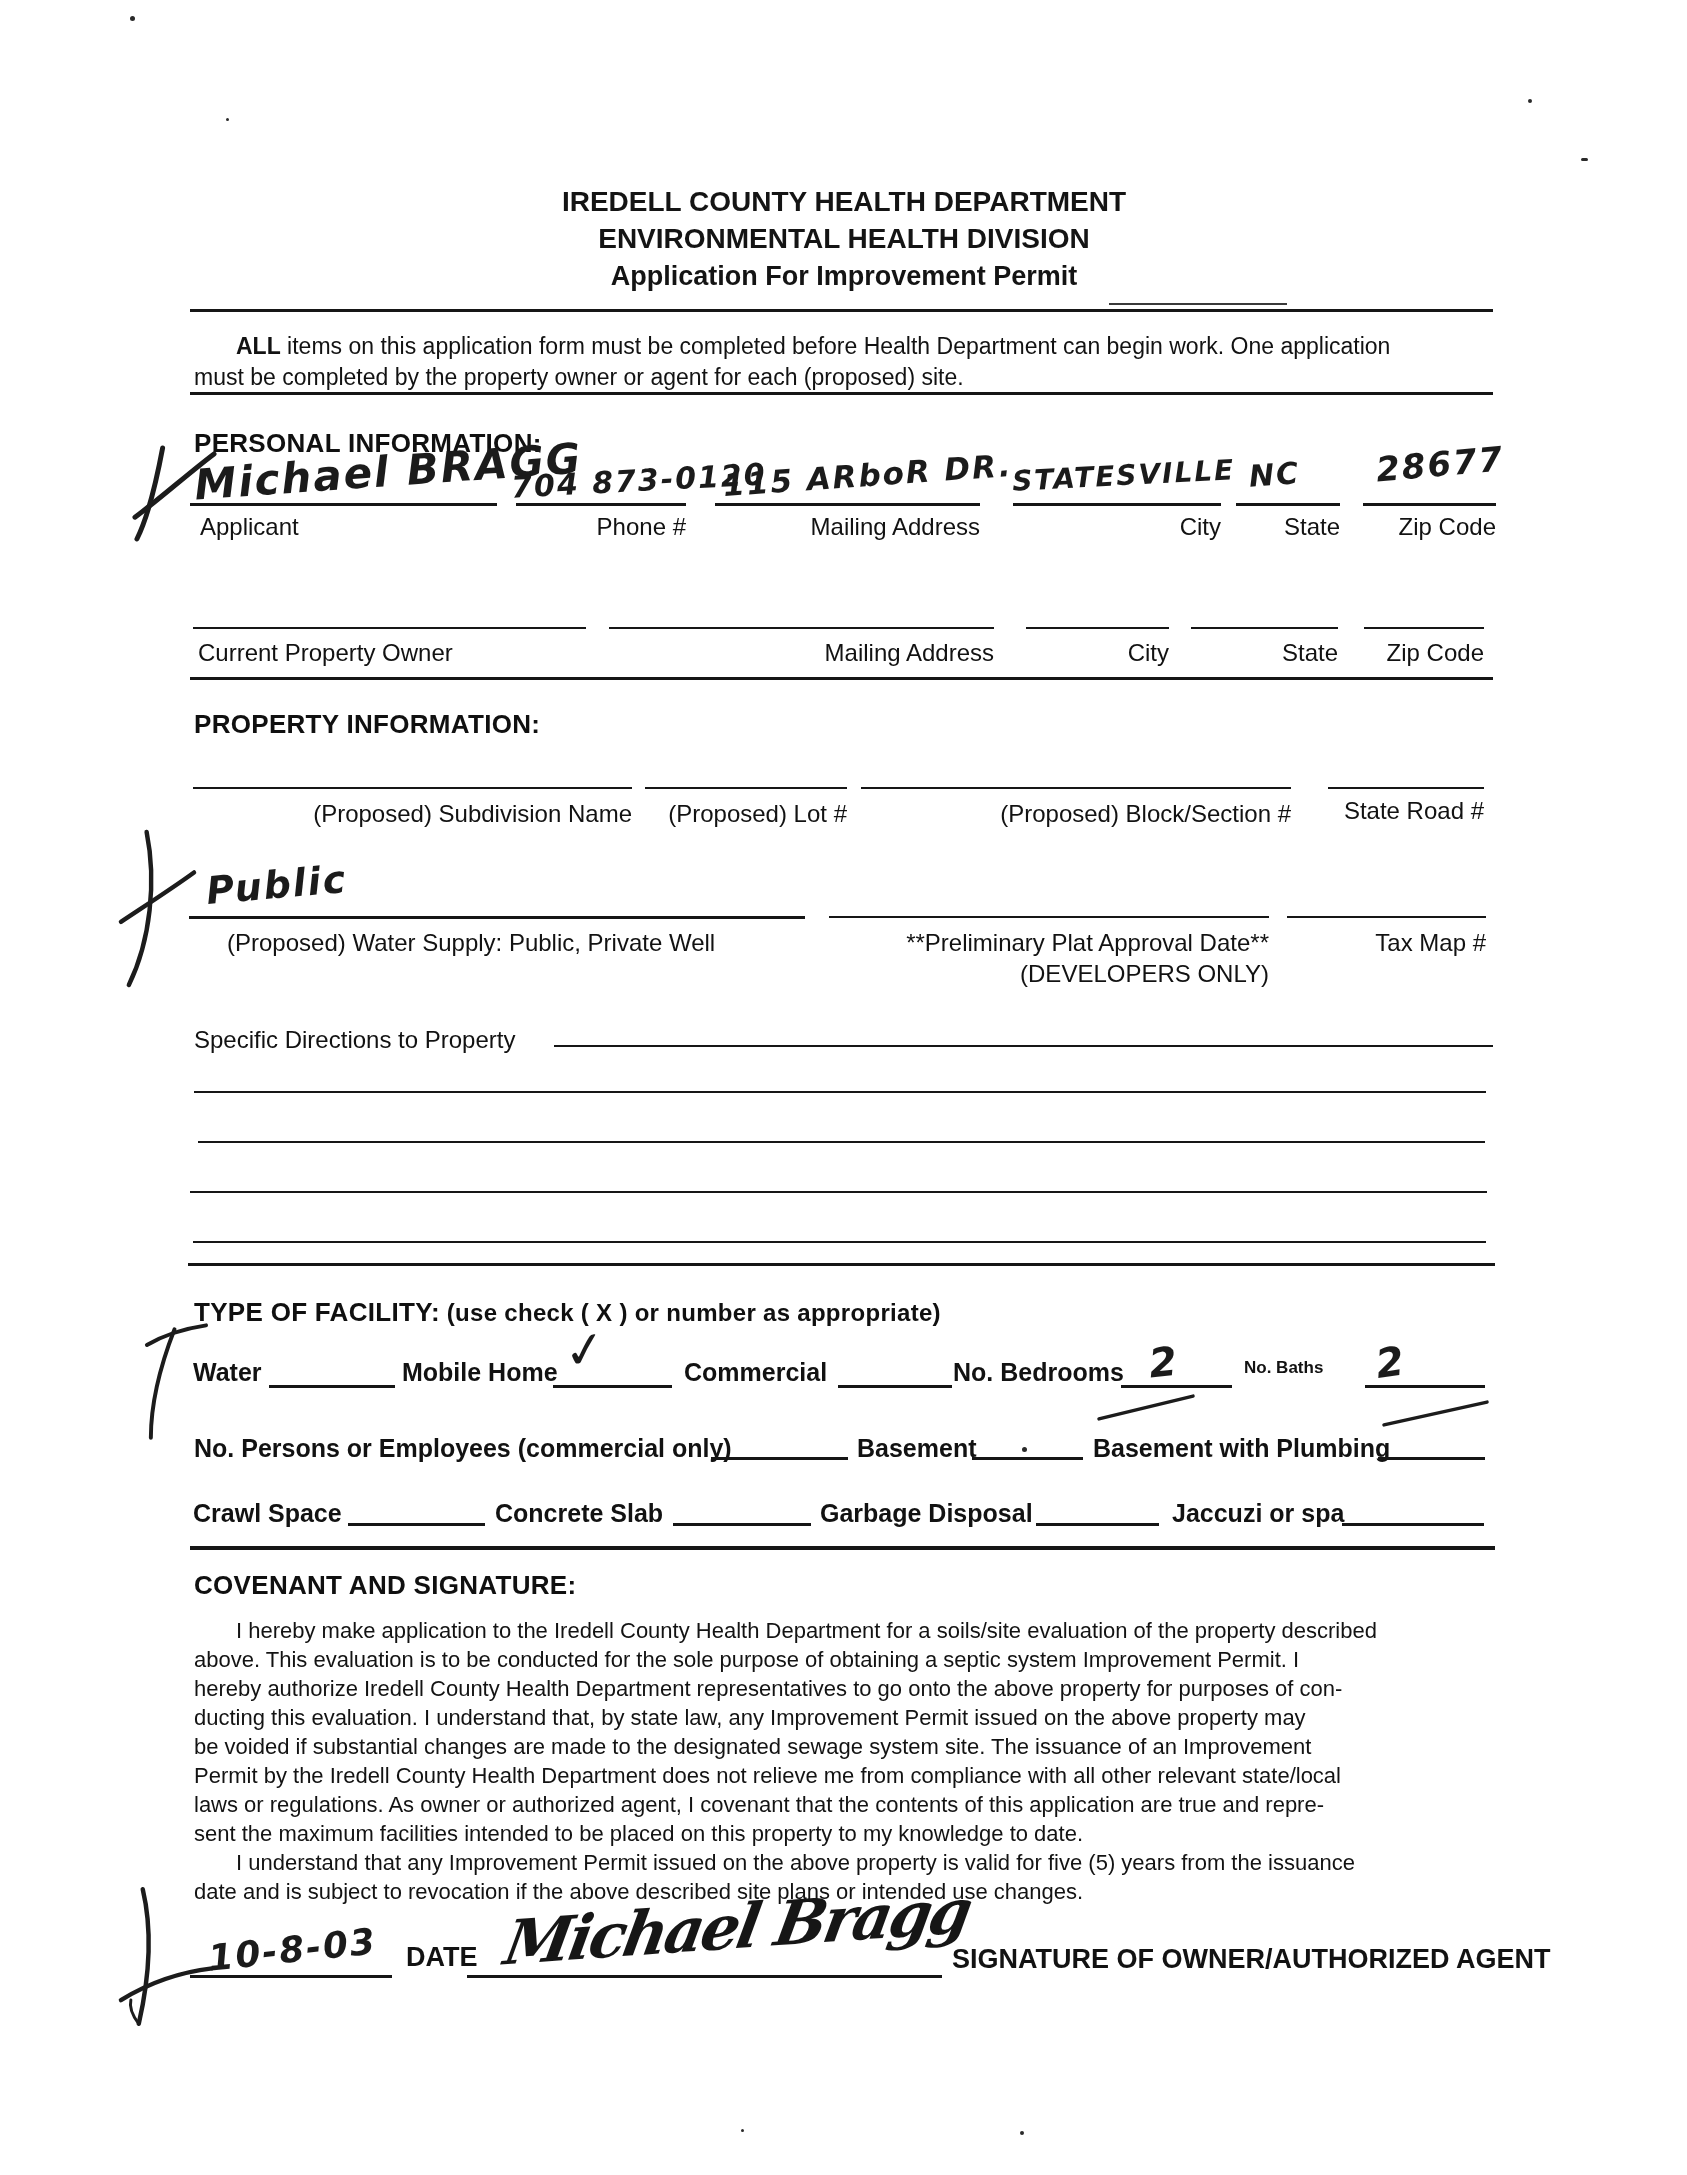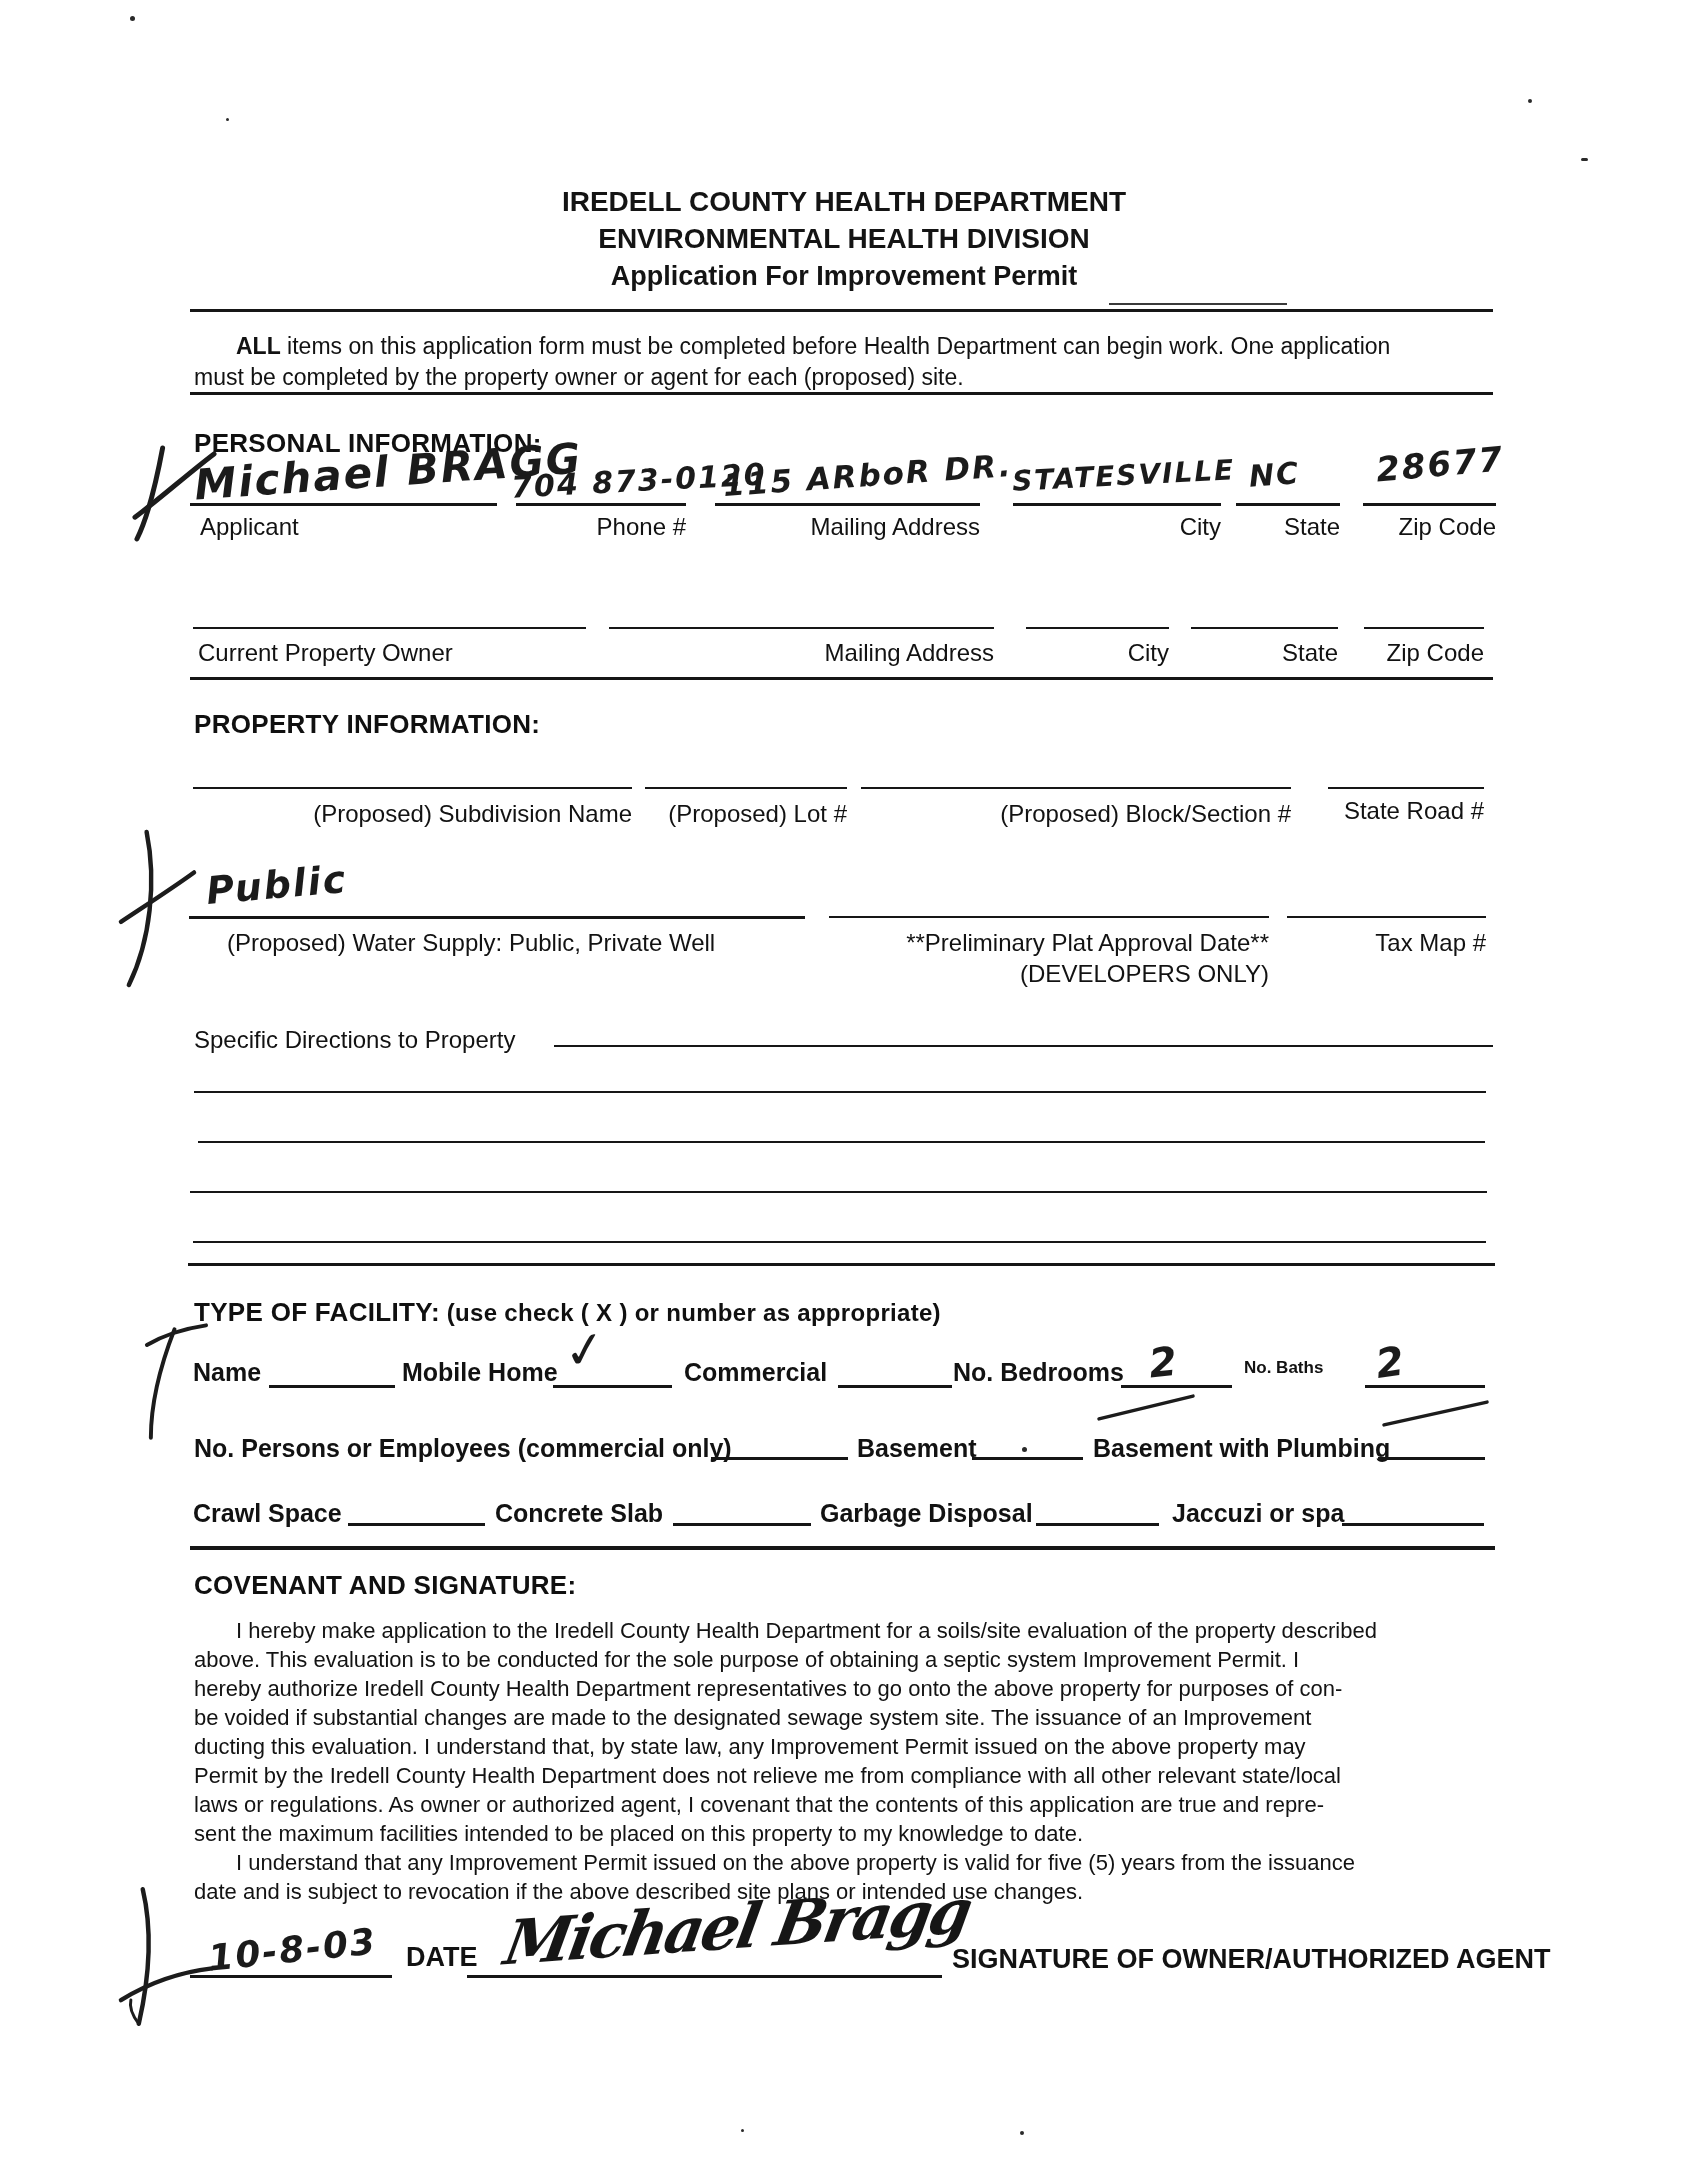--- a/index.html
+++ b/index.html
@@ -136,21 +136,21 @@
 
   <div class="heading" style="left:194px;top:1297px;">
     <span>TYPE OF FACILITY:</span><span style="font-weight:bold;font-size:24px;"> (use check ( X ) or number as appropriate)</span>
   </div>
 
   <svg class="mark" style="left:141px;top:1323px;" width="69" height="119" viewBox="0 0 70 120">
     <path d="M6 22 C 26 10, 46 5, 66 2" stroke-width="4"></path>
     <path d="M34 6 C 20 42, 10 80, 10 116" stroke-width="4"></path>
   </svg>
 
-  <div class="lbl b" style="left:193px;top:1358px;font-size:25px;">Name</div>
+  <div class="lbl b" style="left:193px;top:1358px;font-size:25px;">Water</div>
   <div class="rule" style="left:269px;top:1385px;width:126px;"></div>
   <div class="lbl b" style="left:402px;top:1358px;font-size:25px;">Mobile Home</div>
   <div class="hw" style="left:564px;top:1321px;font-size:50px;transform:rotate(-8deg);">✓</div>
   <div class="rule" style="left:553px;top:1385px;width:119px;"></div>
   <div class="lbl b" style="left:684px;top:1358px;font-size:25px;">Commercial</div>
   <div class="rule" style="left:838px;top:1385px;width:114px;"></div>
   <div class="lbl b" style="left:953px;top:1358px;font-size:25px;">No. Bedrooms</div>
   <div class="hw" style="left:1149px;top:1339px;font-size:40px;transform:rotate(-6deg);">2</div>
   <div class="rule" style="left:1121px;top:1385px;width:111px;"></div>
   <div class="lbl b" style="left:1244px;top:1358px;font-size:17px;">No. Baths</div>
@@ -180,22 +180,22 @@
   <div class="lbl b" style="left:1172px;top:1499px;font-size:25px;">Jaccuzi or spa</div>
   <div class="rule" style="left:1342px;top:1523px;width:142px;"></div>
 
   <div class="rule" style="left:190px;top:1546px;width:1305px;height:4px;"></div>
 
   <div class="heading" style="left:194px;top:1570px;">COVENANT AND SIGNATURE:</div>
   <div class="abs" style="left:194px;top:1616px;width:1302px;">
     <div class="para-line indent">I hereby make application to the Iredell County Health Department for a soils/site evaluation of the property described</div>
     <div class="para-line">above. This evaluation is to be conducted for the sole purpose of obtaining a septic system Improvement Permit. I</div>
     <div class="para-line">hereby authorize Iredell County Health Department representatives to go onto the above property for purposes of con-</div>
+    <div class="para-line">ducting this evaluation. I understand that, by state law, any Improvement Permit issued on the above property may</div>
     <div class="para-line">be voided if substantial changes are made to the designated sewage system site. The issuance of an Improvement</div>
-    <div class="para-line">ducting this evaluation. I understand that, by state law, any Improvement Permit issued on the above property may</div>
     <div class="para-line">Permit by the Iredell County Health Department does not relieve me from compliance with all other relevant state/local</div>
     <div class="para-line">laws or regulations. As owner or authorized agent, I covenant that the contents of this application are true and repre-</div>
     <div class="para-line">sent the maximum facilities intended to be placed on this property to my knowledge to date.</div>
     <div class="para-line indent">I understand that any Improvement Permit issued on the above property is valid for five (5) years from the issuance</div>
     <div class="para-line">date and is subject to revocation if the above described site plans or intended use changes.</div>
   </div>
 
   <svg class="mark" style="left:117px;top:1881px;" width="99" height="149" viewBox="0 0 100 150">
     <path d="M26 8 C 36 50, 32 100, 22 144" stroke-width="4.5"></path>
     <path d="M4 120 C 30 104, 62 92, 96 88" stroke-width="4.5"></path>

